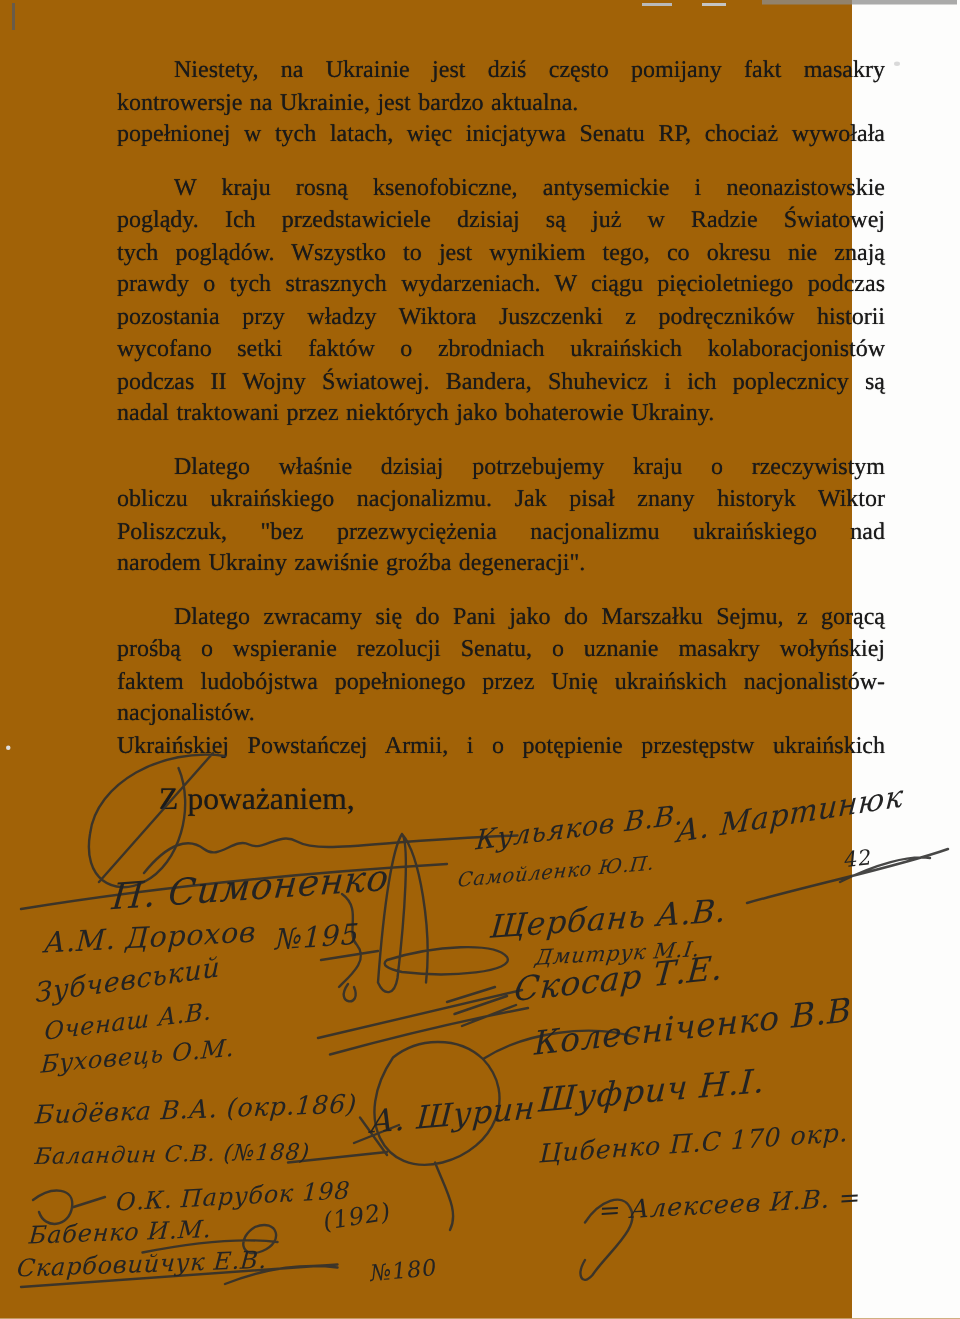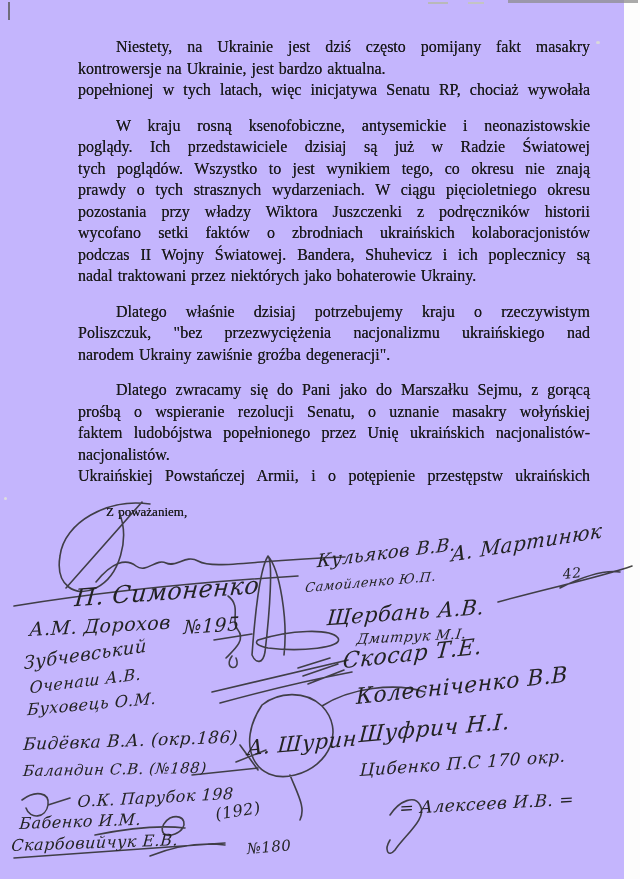--- a/index.html
+++ b/index.html
@@ -4,22 +4,22 @@
 <style>
   html,body{margin:0;padding:0;}
   body{
     width:640px;height:879px;
     background:#fdfdfc;
     font-family:"Liberation Serif", serif;
     color:#1a1a1a;
     overflow:hidden;
   }
   .page{
-    position:relative;width:624px;height:879px;
-    background:#c4b5fd;
+    position:relative;width:568px;height:879px;
+    background:#a16207;
   }
   
   .tick-top-left{position:absolute;left:8px;top:2px;width:2px;height:18px;background:#5a5a5a;opacity:.8;}
   .smudge-a{position:absolute;left:428px;top:2px;width:20px;height:2px;background:#b9b9b9;}
   .smudge-b{position:absolute;left:468px;top:2px;width:16px;height:2px;background:#c4c4c4;}
   .smudge-c{position:absolute;left:508px;top:0;width:130px;height:3px;background:#8e8e8e;opacity:.75;}
   .speck-1{position:absolute;left:596px;top:41px;width:4px;height:3px;background:#d9d9d9;border-radius:50%;}
   .speck-2{position:absolute;left:4px;top:497px;width:3px;height:3px;background:#dedede;border-radius:50%;}
   
   .letter-body{
@@ -27,21 +27,21 @@
     font-size:16px;line-height:21.5px;
     text-shadow:0 0 .45px rgba(20,20,20,.85);
     word-spacing:1px;
   }
   .para{margin:0 0 14px 0;}
   .line{text-align:justify;text-align-last:justify;white-space:normal;}
   .line.first{text-indent:38px;}
   .line.last{text-align-last:left;}
   .closing{
     margin:6px 0 16px 28px;
-    font-size:13px;
+    font-size:21px;
     text-shadow:0 0 .45px rgba(20,20,20,.85);
   }
   
   .signatures{position:absolute;left:0;top:500px;width:640px;height:379px;}
   .flourishes{position:absolute;left:0;top:0;width:640px;height:379px;}
   .sig{
     position:absolute;white-space:nowrap;
     font-family:"DejaVu Serif", serif;font-style:italic;
     color:#232323;letter-spacing:.5px;transform-origin:left top;
   }
@@ -88,29 +88,30 @@
     <div class="para">
       <div class="line first">Niestety, na Ukrainie jest dziś często pomijany fakt masakry</div>
       <div class="line last">kontrowersje na Ukrainie, jest bardzo aktualna.</div>
       <div class="line">popełnionej w tych latach, więc inicjatywa Senatu RP, chociaż wywołała</div>
     </div>
 
     <div class="para">
       <div class="line first">W kraju rosną ksenofobiczne, antysemickie i neonazistowskie</div>
       <div class="line">poglądy. Ich przedstawiciele dzisiaj są już w Radzie Światowej</div>
       <div class="line">tych poglądów. Wszystko to jest wynikiem tego, co okresu nie znają</div>
-      <div class="line">prawdy o tych strasznych wydarzeniach. W ciągu pięcioletniego okresu</div>
+      <div class="line">prawdy o tych strasznych wydarzeniach. W ciągu pięcioletniego podczas</div>
       <div class="line">pozostania przy władzy Wiktora Juszczenki z podręczników historii</div>
       <div class="line">wycofano setki faktów o zbrodniach ukraińskich kolaboracjonistów</div>
       <div class="line">podczas II Wojny Światowej. Bandera, Shuhevicz i ich poplecznicy są</div>
       <div class="line last">nadal traktowani przez niektórych jako bohaterowie Ukrainy.</div>
     </div>
 
     <div class="para">
       <div class="line first">Dlatego właśnie dzisiaj potrzebujemy kraju o rzeczywistym</div>
+      <div class="line">obliczu ukraińskiego nacjonalizmu. Jak pisał znany historyk Wiktor</div>
       <div class="line">Poliszczuk, "bez przezwyciężenia nacjonalizmu ukraińskiego nad</div>
       <div class="line last">narodem Ukrainy zawiśnie groźba degeneracji".</div>
     </div>
 
     <div class="para">
       <div class="line first">Dlatego zwracamy się do Pani jako do Marszałku Sejmu, z gorącą</div>
       <div class="line">prośbą o wspieranie rezolucji Senatu, o uznanie masakry wołyńskiej</div>
       <div class="line">faktem ludobójstwa popełnionego przez Unię ukraińskich nacjonalistów-</div>
       <div class="line last">nacjonalistów.</div>
       <div class="line">Ukraińskiej Powstańczej Armii, i o potępienie przestępstw ukraińskich</div>

